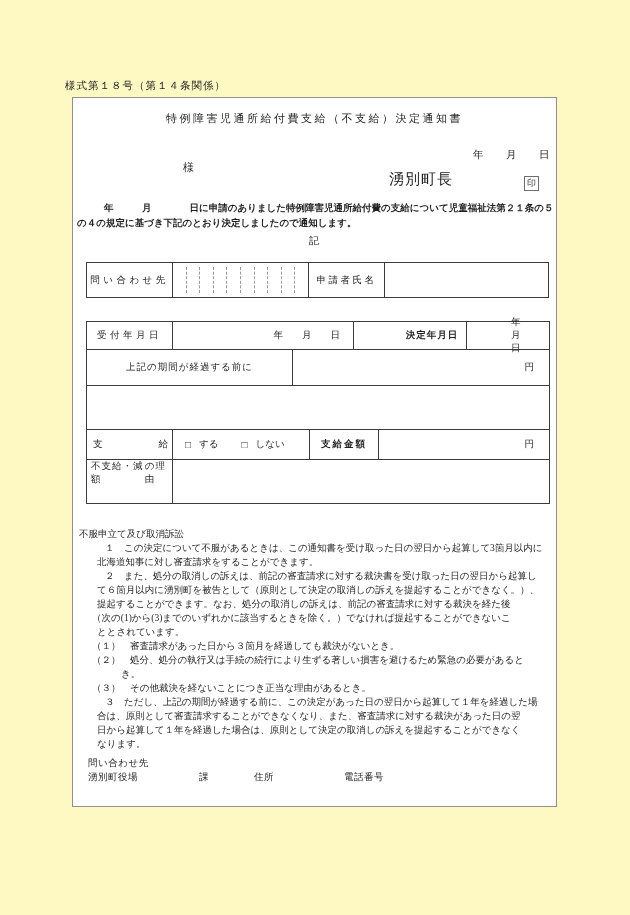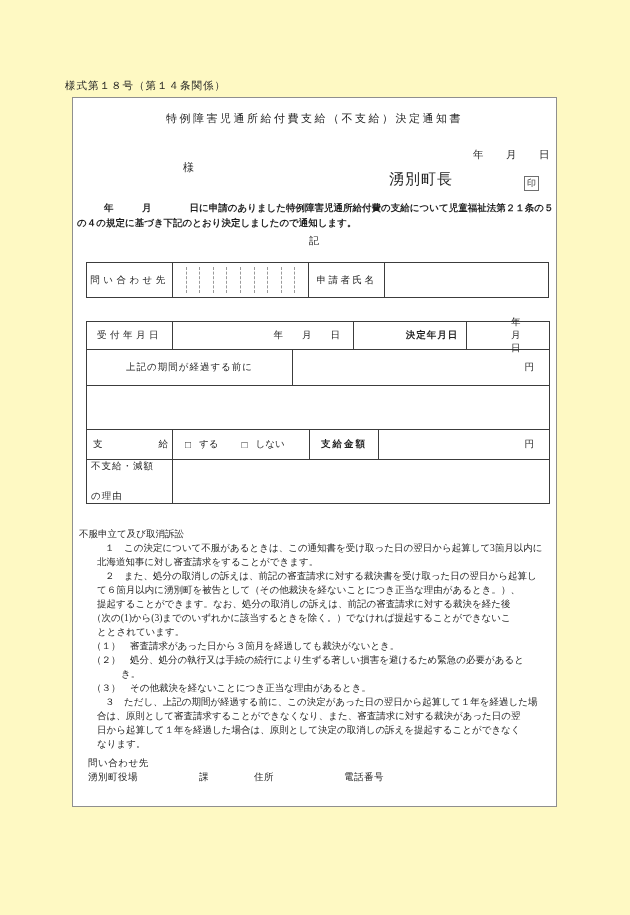--- a/index.html
+++ b/index.html
@@ -50,21 +50,21 @@
   .w206 { flex:0 0 206px; } .grow { flex:1; }
   .ctr { justify-content:center; }
   .right { justify-content:flex-end; }
   .ls3 { letter-spacing:3.5px; } .ls2 { letter-spacing:2px; } .ls1 { letter-spacing:1px; }
   .pr13 { padding-right:13px; } .pr15 { padding-right:15px; } .pr17 { padding-right:17px; }
   .pl4 { padding-left:4px; }
   .payment-label { justify-content:space-between; padding:0 4px 0 6px; }
   .chk-cell { padding-left:12px; }
   .chk-box { font-size:10px; margin-right:8px; color:#2a2a2a; }
   .chk-gap { margin-left:23px; }
-  .two-line { flex-direction:column; justify-content:space-between; align-items:flex-start;
+  .two-line { flex-direction:row; justify-content:flex-end; align-items:flex-start;
               padding-left:4px; line-height:13px; }
 
   
   .legal { position:absolute; left:6px; top:429px; width:474px; font-size:9.5px; line-height:14px; }
   .ind-num { padding-left:26px; }
   .ind-cont { padding-left:18px; }
   .ind-paren { padding-left:13px; }
   .ind-deep { padding-left:42px; }
 
   
@@ -167,21 +167,21 @@
         <div class="cell grow"></div>
       </div>
 
     </div>
 
     <div class="legal">
       <div>不服申立て及び取消訴訟</div>
       <div class="ind-num">１　この決定について不服があるときは、この通知書を受け取った日の翌日から起算して3箇月以内に</div>
       <div class="ind-cont">北海道知事に対し審査請求をすることができます。</div>
       <div class="ind-num">２　また、処分の取消しの訴えは、前記の審査請求に対する裁決書を受け取った日の翌日から起算し</div>
-      <div class="ind-cont">て６箇月以内に湧別町を被告として（その他裁決を経ないことにつき正当な理由があるとき。）、</div>
+      <div class="ind-cont">て６箇月以内に湧別町を被告として（原則として決定の取消しの訴えを提起することができなく。）、</div>
       <div class="ind-cont">提起することができます。なお、処分の取消しの訴えは、前記の審査請求に対する裁決を経た後</div>
       <div class="ind-paren">（次の(1)から(3)までのいずれかに該当するときを除く。）でなければ提起することができないこ</div>
       <div class="ind-cont">ととされています。</div>
       <div class="ind-paren">（１）　審査請求があった日から３箇月を経過しても裁決がないとき。</div>
       <div class="ind-paren">（２）　処分、処分の執行又は手続の続行により生ずる著しい損害を避けるため緊急の必要があると</div>
       <div class="ind-deep">き。</div>
       <div class="ind-paren">（３）　その他裁決を経ないことにつき正当な理由があるとき。</div>
       <div class="ind-num">３　ただし、上記の期間が経過する前に、この決定があった日の翌日から起算して１年を経過した場</div>
       <div class="ind-cont">合は、原則として審査請求することができなくなり、また、審査請求に対する裁決があった日の翌</div>
       <div class="ind-cont">日から起算して１年を経過した場合は、原則として決定の取消しの訴えを提起することができなく</div>

